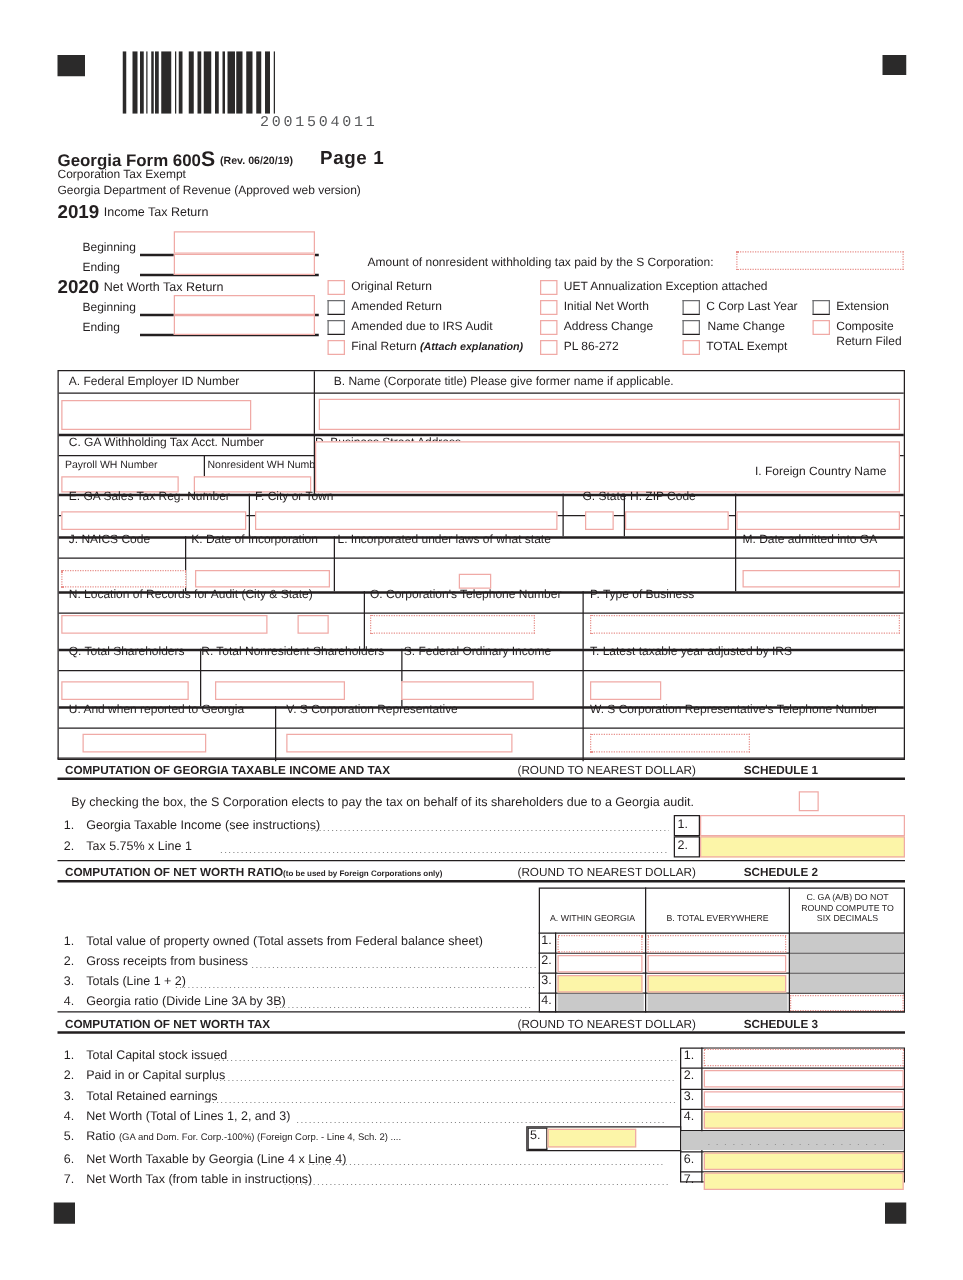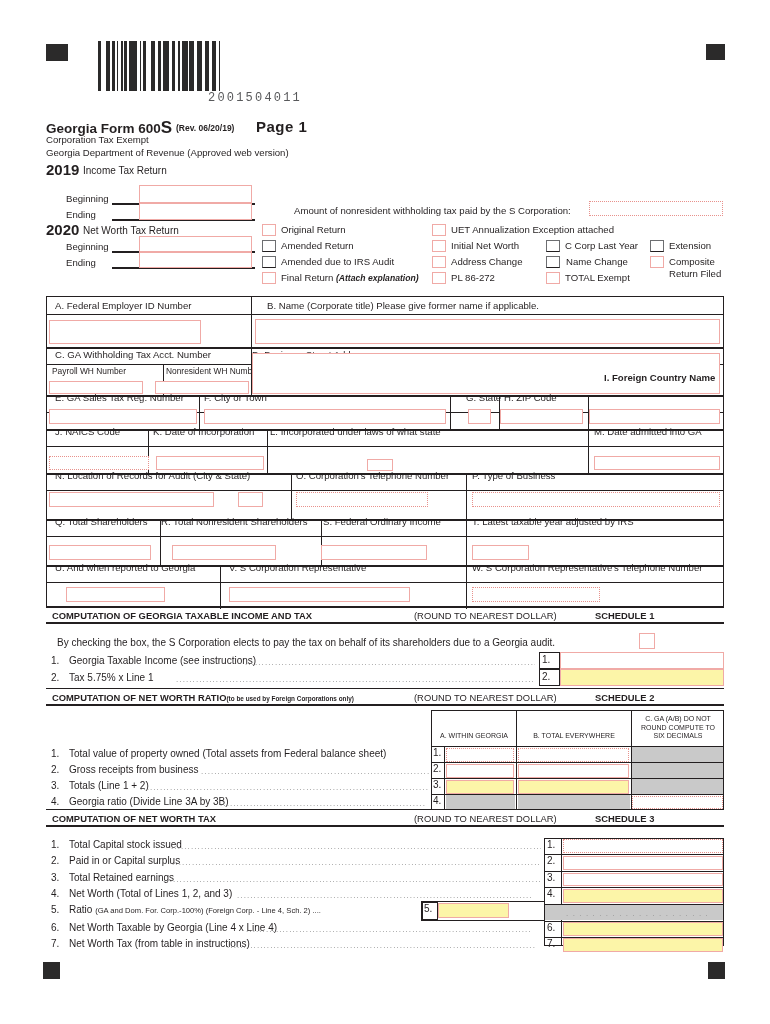--- a/index.html
+++ b/index.html
@@ -244,21 +244,21 @@
 <div class="abs lbl-sm" style="left:52px;top:366px;">Payroll WH Number</div>
 <div class="abs lbl-sm" style="left:166px;top:366px;">Nonresident WH Number</div>
 <div class="fld" style="left:49px;top:381px;width:94px;height:13px;"></div>
 <div class="fld" style="left:155px;top:381px;width:94px;height:13px;"></div>
 <div class="fld" style="left:252px;top:353px;width:468px;height:41px;"></div>
 
 <div class="abs lbl" style="left:55px;top:392px;">E. GA Sales Tax Reg. Number</div>
 <div class="abs lbl" style="left:204px;top:392px;">F. City or Town</div>
 <div class="abs lbl" style="left:466px;top:392px;">G. State</div>
 <div class="abs lbl" style="left:504px;top:392px;">H. ZIP Code</div>
-<div class="abs lbl" style="left:604px;top:372px;font-weight:bold;">I. Foreign Country Name</div>
+<div class="abs lbl" style="left:604px;top:372px;">I. Foreign Country Name</div>
 <div class="fld" style="left:49px;top:409px;width:148px;height:15px;"></div>
 <div class="fld" style="left:204px;top:409px;width:242px;height:15px;"></div>
 <div class="fld" style="left:468px;top:409px;width:23px;height:15px;"></div>
 <div class="fld" style="left:500px;top:409px;width:83px;height:15px;"></div>
 <div class="fld" style="left:589px;top:409px;width:131px;height:15px;"></div>
 
 <div class="abs lbl" style="left:55px;top:426px;">J. NAICS  Code</div>
 <div class="abs lbl" style="left:153px;top:426px;">K. Date of Incorporation</div>
 <div class="abs lbl" style="left:270px;top:426px;">L.  Incorporated  under laws of what state</div>
 <div class="abs lbl" style="left:594px;top:426px;">M. Date admitted into GA</div>

